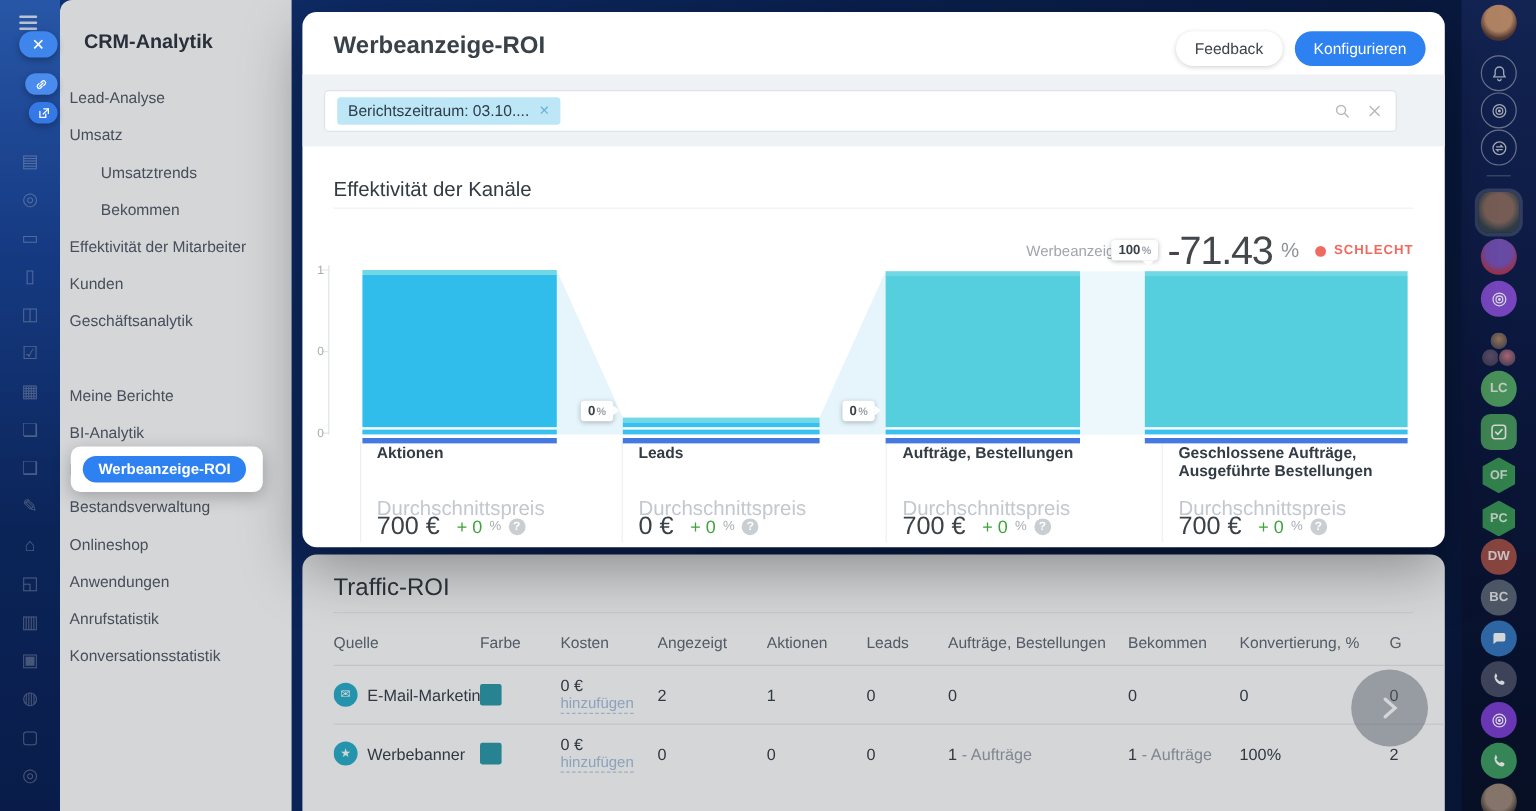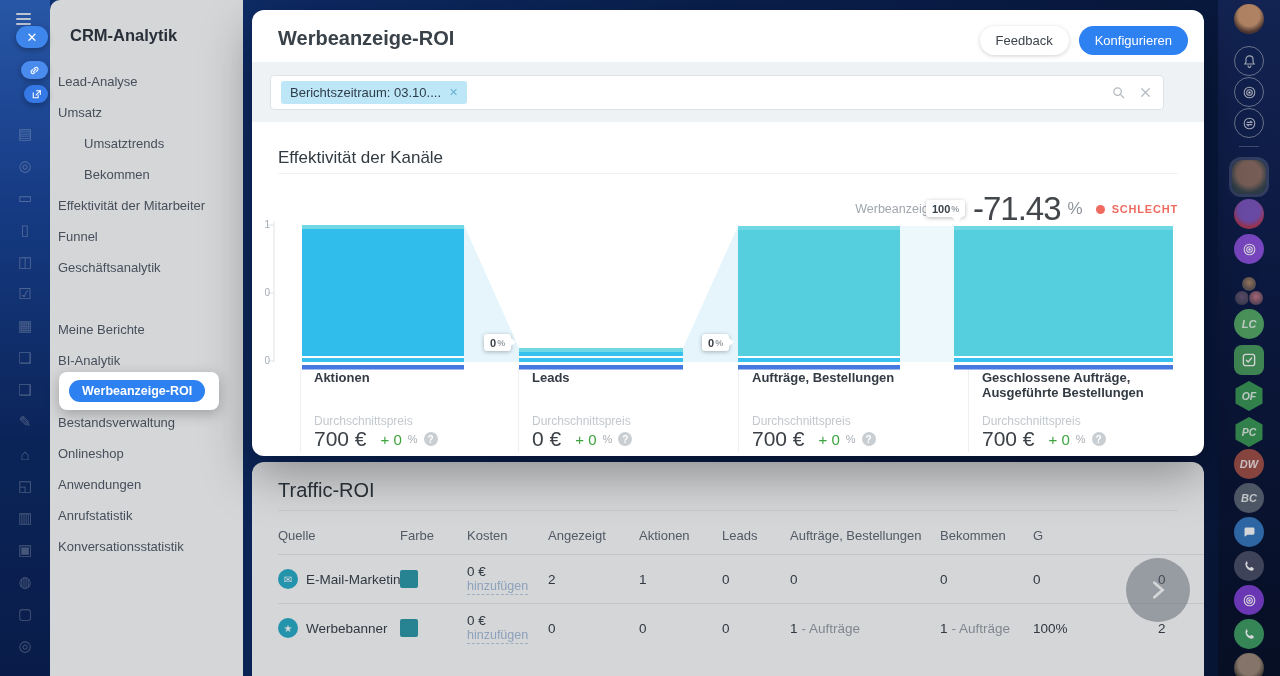--- a/index.html
+++ b/index.html
@@ -75,21 +75,21 @@
   .roi-label { font-size:12.5px; color:#a0a6ad; }
   .roi-value { font-size:33px; color:#43474b; letter-spacing:-1px; margin-left:4px; }
   .roi-unit { font-size:17px; color:#8d939a; }
   .roi-dot { width:9px; height:9px; border-radius:50%; background:#ef6b60; margin-left:6px; }
   .roi-status { font-size:11px; font-weight:bold; color:#ef6b60; letter-spacing:.8px; }
 
   
   .stage-info { position:absolute; left:0; top:358px; width:952px; height:86px; }
   .stage-col { position:absolute; top:0; height:84px; border-left:1px solid #edf0f2; padding-left:13px; }
   .stage-label { font-size:13px; font-weight:bold; color:#333b44; line-height:15px; padding-top:2px; }
-  .stage-avg { position:absolute; left:13px; top:46px; font-size:12px; color:#c2c8ce; white-space:nowrap; }
+  .stage-avg { position:absolute; left:13px; top:46px; font-size:17px; color:#c2c8ce; white-space:nowrap; }
   .stage-price-row { position:absolute; left:13px; top:59px; display:flex; align-items:center; gap:6px; white-space:nowrap; }
   .stage-price { font-size:21px; color:#3b4147; }
   .stage-delta { font-size:15px; color:#3da33d; margin-left:8px; }
   .stage-delta-unit { font-size:11px; color:#a8aeb5; }
   .help-icon { width:14px; height:14px; border-radius:50%; background:#c9ced3; color:#fff; font-size:10px;
                font-weight:bold; display:flex; align-items:center; justify-content:center; }
 
   
   .traffic-card { position:absolute; left:252px; top:462px; width:952px; height:230px; background:#fff;
                   border-radius:12px; overflow:hidden; }
@@ -107,21 +107,21 @@
   .cost-cell { flex-direction:column; align-items:flex-start !important; justify-content:center; }
   .cost-link { font-size:12.5px; color:#a9c1dd; border-bottom:1px dashed #bcd0e4; cursor:pointer; line-height:15px; }
   .suffix { color:#9aa1a9; margin-left:4px; }
   .scroll-btn { position:absolute; left:874px; top:96px; width:64px; height:64px; border-radius:50%;
                 background:rgba(108,114,125,.5); display:flex; align-items:center; justify-content:center; cursor:pointer; }
   .scroll-btn svg { width:22px; height:22px; }
 
   
   .right-strip { position:absolute; left:1218px; top:0; width:62px; height:676px;
                  background:linear-gradient(180deg,#16295f 0%,#0d1a45 45%,#071026 100%); }
-  .rs-item { position:absolute; left:50%; transform:translateX(-50%); cursor:pointer;font-style:italic; }
+  .rs-item { position:absolute; left:50%; transform:translateX(-50%); cursor:pointer; }
   .rs-circle { width:30px; height:30px; border-radius:50%; display:flex; align-items:center; justify-content:center; }
   .rs-outline { border:1.5px solid rgba(255,255,255,.45); color:rgba(255,255,255,.75); }
   .rs-outline svg, .rs-iconed svg { width:17px; height:17px; }
   .rs-iconed { color:#fff; }
   .rs-initials { color:rgba(255,255,255,.85); font-size:11px; font-weight:bold; }
   .rs-hex { width:30px; height:30px; display:flex; align-items:center; justify-content:center;
             color:rgba(255,255,255,.85); font-size:10.5px; font-weight:bold;
             clip-path:polygon(50% 0,95% 25%,95% 75%,50% 100%,5% 75%,5% 25%); }
   .rs-square { width:34px; height:34px; border-radius:9px; }
   .rs-check { width:30px; height:30px; border-radius:8px; color:#fff; display:flex; align-items:center; justify-content:center; }
@@ -182,21 +182,21 @@
   </div>
 
   <div class="sidebar">
     <div class="sb-title">CRM-Analytik</div>
     <div class="sb-nav">
         <div class="nav-item">Lead-Analyse</div>
         <div class="nav-item">Umsatz</div>
         <div class="nav-item sub">Umsatztrends</div>
         <div class="nav-item sub">Bekommen</div>
         <div class="nav-item">Effektivität der Mitarbeiter</div>
-        <div class="nav-item">Funnel</div>
+        <div class="nav-item">Kunden</div>
         <div class="nav-item">Geschäftsanalytik</div>
         <div class="nav-item sub"></div>
         <div class="nav-item">Meine Berichte</div>
         <div class="nav-item">BI-Analytik</div>
         <div class="nav-item">Einstellungen der BI-Anal...</div>
         <div class="nav-item">Bestandsverwaltung</div>
         <div class="nav-item">Onlineshop</div>
         <div class="nav-item">Anwendungen</div>
         <div class="nav-item">Anrufstatistik</div>
         <div class="nav-item">Konversationsstatistik</div>
@@ -329,20 +329,21 @@
     <div class="tbl">
       <div class="tbl-row tbl-head">
           <div class="tbl-cell" style="width: 122px;">Quelle</div>
           <div class="tbl-cell" style="width: 67px;">Farbe</div>
           <div class="tbl-cell" style="width: 81px;">Kosten</div>
           <div class="tbl-cell" style="width: 91px;">Angezeigt</div>
           <div class="tbl-cell" style="width: 83px;">Aktionen</div>
           <div class="tbl-cell" style="width: 68px;">Leads</div>
           <div class="tbl-cell" style="width: 150px;">Aufträge, Bestellungen</div>
           <div class="tbl-cell" style="width: 93px;">Bekommen</div>
+          <div class="tbl-cell" style="width: 125px;">Konvertierung, %</div>
           <div class="tbl-cell" style="width: 220px;">G</div>
         </div>
       <div class="tbl-body">
           <div class="tbl-row">
             <div class="tbl-cell" style="width: 122px;">
               <span class="src-icon" style="background: rgb(43, 176, 204);">✉</span>
               <span>E-Mail-Marketing</span>
             </div>
             <div class="tbl-cell" style="width: 67px;">
               <span class="color-sq" style="background: rgb(46, 156, 171);"></span>

